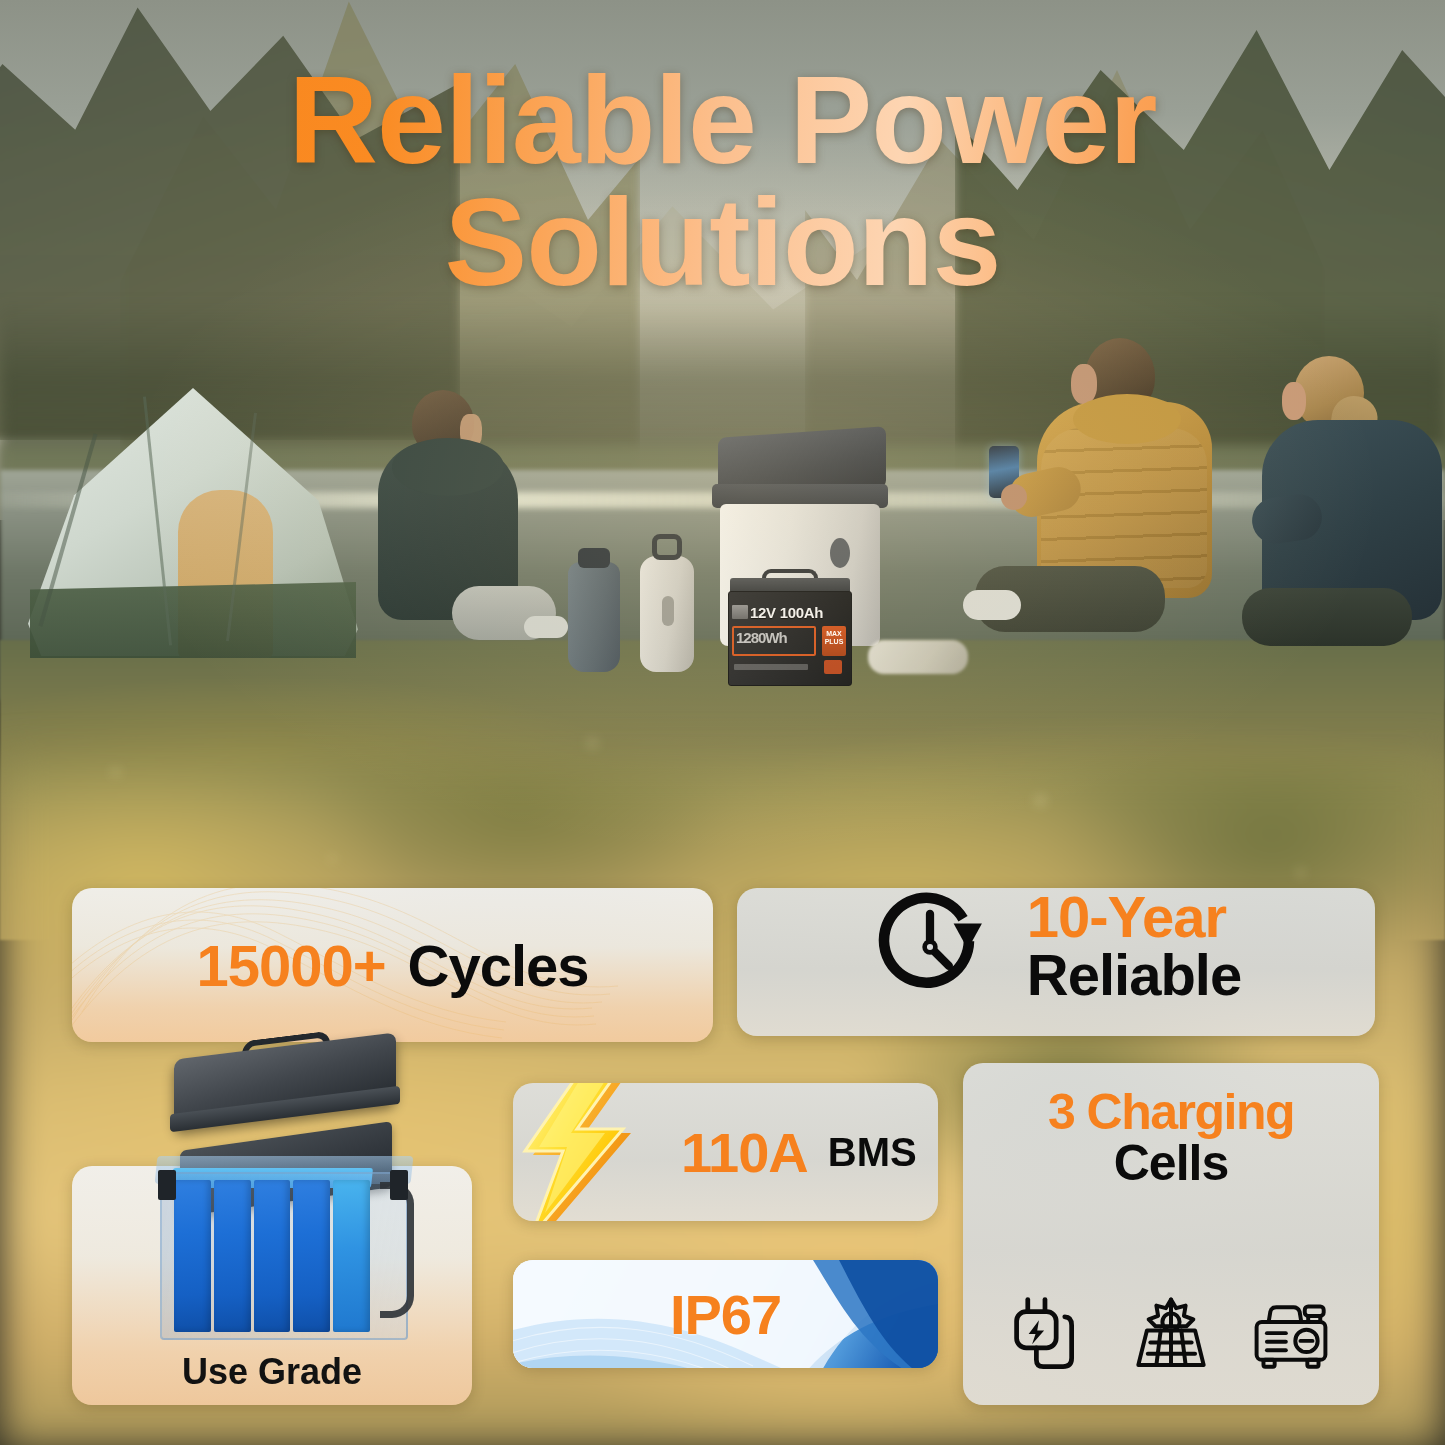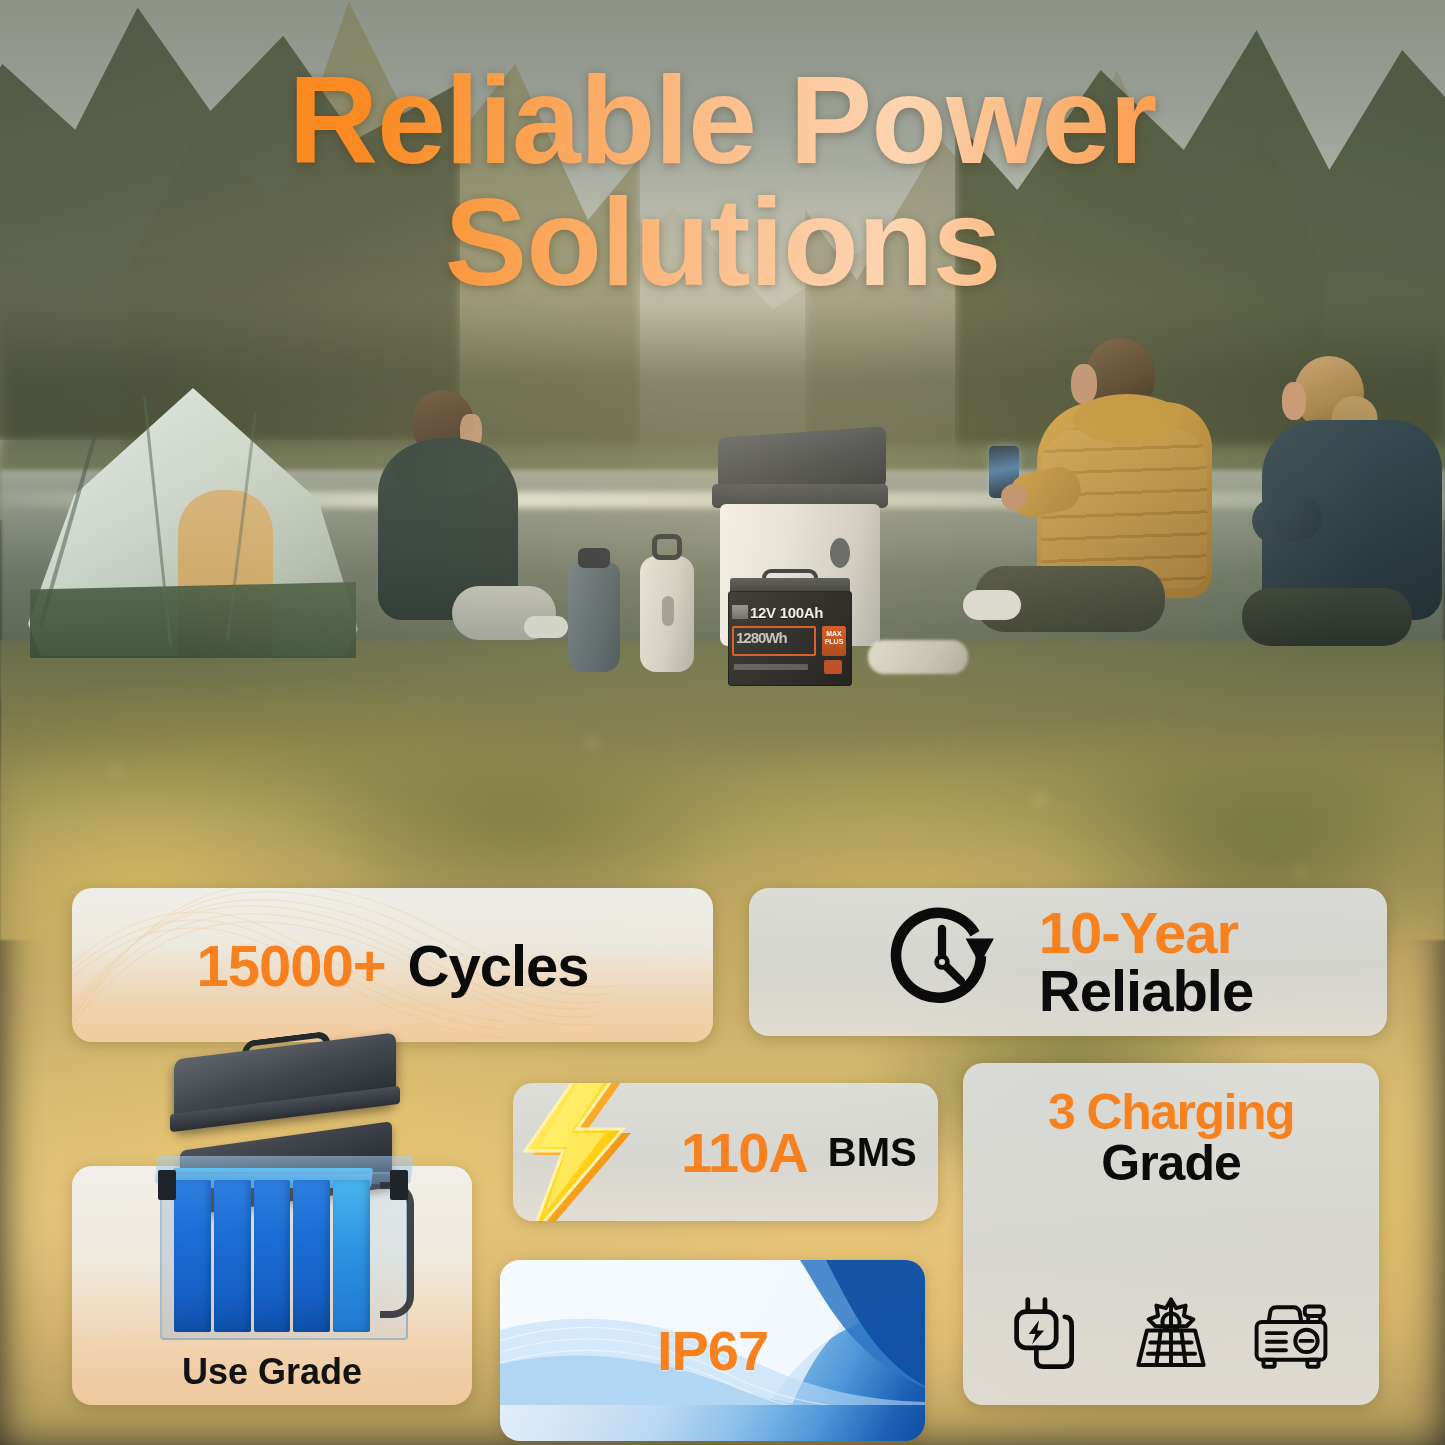--- a/index.html
+++ b/index.html
@@ -239,21 +239,21 @@
   
   #card-cycles{left:72px;top:888px;width:641px;height:154px;}
   .cycles-text{position:absolute;left:0;top:0;width:100%;height:100%;
     display:flex;align-items:center;justify-content:center;gap:22px;
     font-size:58px;font-weight:700;letter-spacing:-1px;}
   .c-orange{color:#f6811e;}
   .c-black{color:#0b0b0b;}
 
   
   #card-lifespan{left:737px;top:888px;width:638px;height:148px;
-    display:flex;align-items:center;justify-content:center;gap:38px;margin-left:12px;}
+    display:flex;justify-content:center;gap:38px;}
   .clock-wrap{width:118px;height:118px;flex:0 0 auto;}
   .lifespan-text{text-align:left;line-height:1.0;}
   .lifespan-text .l1{font-size:58px;font-weight:700;color:#f6811e;letter-spacing:-1px;}
   .lifespan-text .l2{font-size:58px;font-weight:700;color:#0b0b0b;letter-spacing:-1px;}
 
   
   #card-cells{left:72px;top:1166px;width:400px;height:239px;}
   .cells-caption{position:absolute;left:0;bottom:14px;width:100%;text-align:center;line-height:1.02;}
   .cells-caption .t1{font-size:36px;font-weight:700;color:#121212;}
   .cells-caption .t2{font-size:52px;font-weight:700;color:#f6811e;letter-spacing:-1px;}
@@ -288,21 +288,21 @@
 
   
   #card-bms{left:513px;top:1083px;width:425px;height:138px;
     display:flex;align-items:center;}
   .bolt{position:absolute;left:-8px;top:-20px;width:150px;height:178px;}
   .bms-text{position:absolute;left:168px;top:0;height:100%;display:flex;align-items:center;gap:20px;}
   .bms-text .b1{font-size:56px;font-weight:700;color:#f6811e;letter-spacing:-1px;}
   .bms-text .b2{font-size:40px;font-weight:700;color:#0b0b0b;letter-spacing:0px;}
 
   
-  #card-ip{left:500px;top:1260px;width:425px;height:181px;
+  #card-ip{left:513px;top:1260px;width:425px;height:108px;
     background:linear-gradient(118deg,#eef4fb 0%,#dbe9f7 22%,#bcd9f2 46%,#8cc0ea 62%,#4e97d9 78%,#1b5fb5 92%,#0e4fa2 100%);}
   .ip-waves{position:absolute;inset:0;}
   .ip-text{position:absolute;left:0;top:0;width:100%;height:100%;
     display:flex;align-items:center;justify-content:center;
     font-size:56px;font-weight:700;color:#f6811e;letter-spacing:-1px;
     text-shadow:0 1px 2px rgba(255,255,255,.6);}
 
   
   #card-modes{left:963px;top:1063px;width:416px;height:342px;}
   .modes-text{position:absolute;left:0;top:24px;width:100%;text-align:center;line-height:1.02;}
@@ -512,21 +512,21 @@
         <path d="M-10,106 C82,76 162,92 234,126 C294,154 362,160 430,158"></path>
         <path d="M-10,84 C84,52 166,70 240,106"></path>
       </g>
     </svg>
     <div class="ip-text">IP67</div>
   </div>
 
   <div class="card card-gray" id="card-modes">
     <div class="modes-text">
       <div class="m1">3 Charging</div>
-      <div class="m2">Grade</div>
+      <div class="m2">Cells</div>
     </div>
     <div class="modes-icons">
 
       <span class="mi">
         <svg viewBox="0 0 100 100" width="86" height="86" fill="none" stroke="#0b0b0b" stroke-width="5.5" stroke-linecap="round" stroke-linejoin="round">
           <rect x="10" y="24" width="46" height="42" rx="11"></rect>
           <line x1="23" y1="10" x2="23" y2="24"></line>
           <line x1="43" y1="10" x2="43" y2="24"></line>
           <polygon points="36,34 24,50 32,50 28,62 42,46 34,46" fill="#0b0b0b" stroke="none"></polygon>
           <path d="M33,66 L33,80 Q33,88 41,88 L64,88 Q74,88 74,78 L74,40 Q74,30 66,30" stroke-width="5.5"></path>

